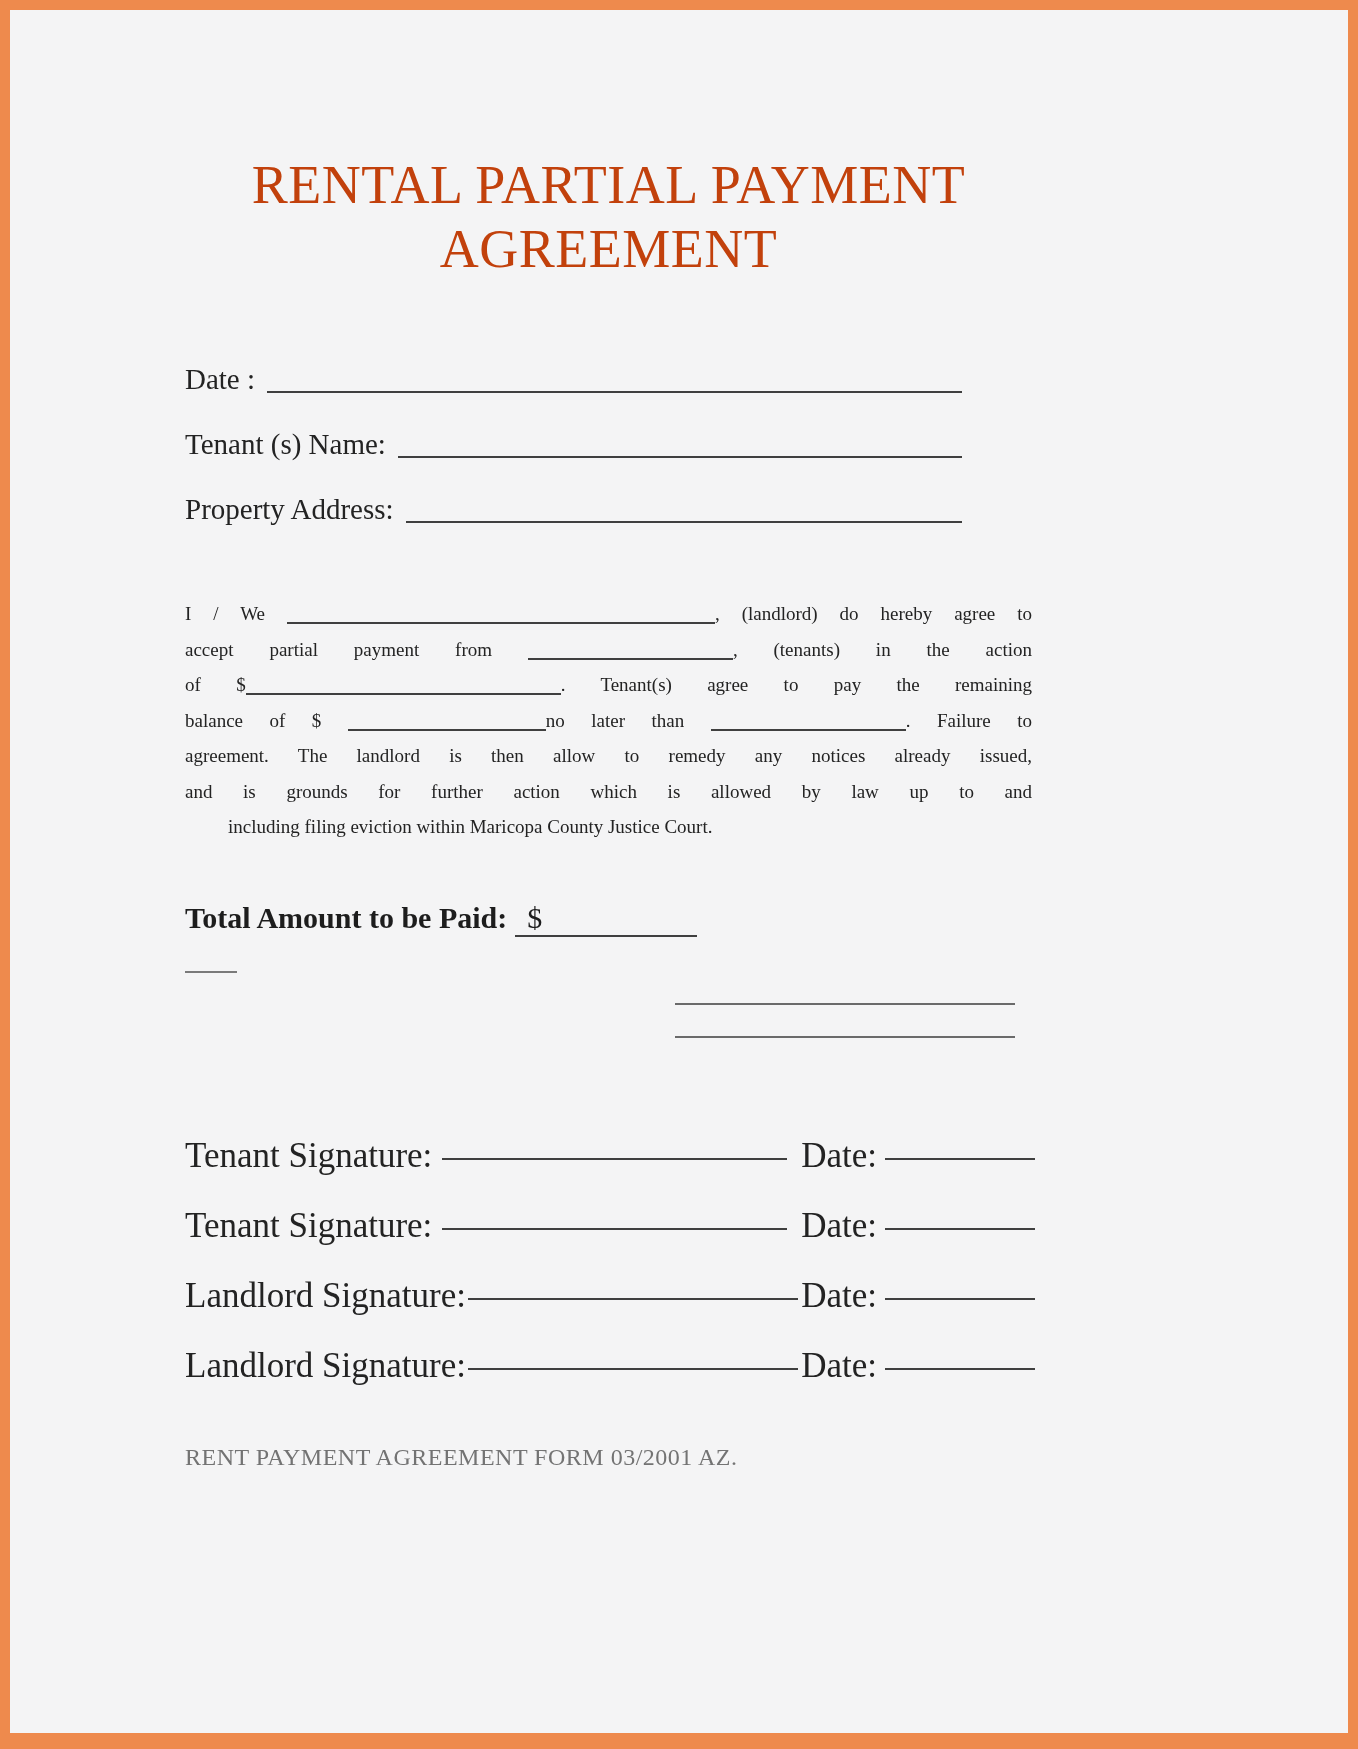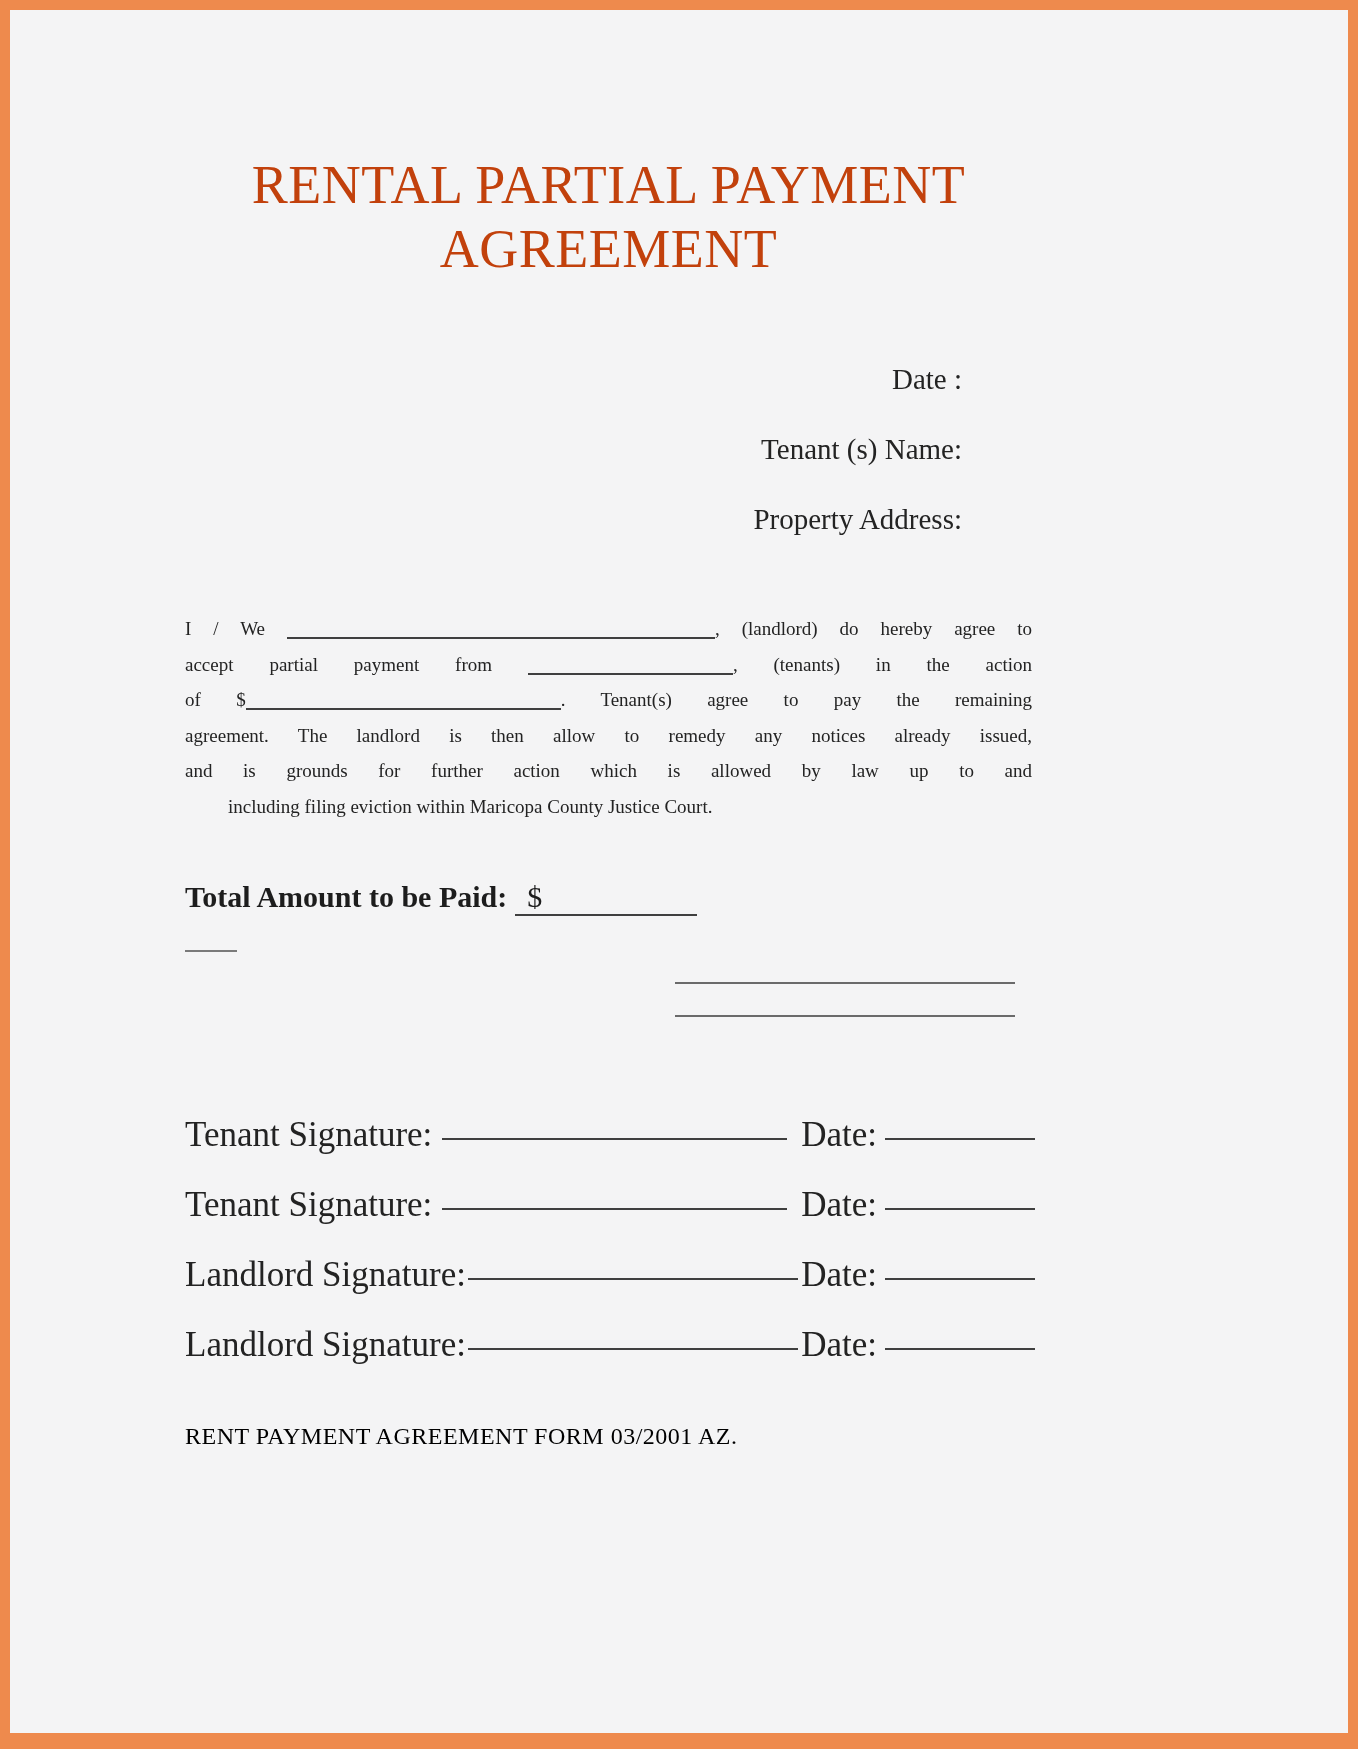--- a/index.html
+++ b/index.html
@@ -36,21 +36,20 @@
   }
   .title span{display:block;}
   
   .field-row{
     display:flex;
     align-items:flex-end;
     width:777px;
     font-size:29px;
     margin-top:32px;
     white-space:nowrap;
-    flex-direction:column;
   }
   .field-row.first{margin-top:82px;}
   .fill{
     flex:1;
     border-bottom:2px solid #3f3f3f;
     margin-left:12px;
     margin-bottom:3px;
     height:10px;
   }
   
@@ -152,21 +151,21 @@
     border-bottom:2px solid #3f3f3f;
     margin-left:8px;
     margin-bottom:3px;
     height:10px;
   }
   
   .footer{
     margin-top:58px;
     font-size:24px;
     letter-spacing:0.5px;
-    color:#000000;
+    color:#737373;
   }
 </style>
 </head>
 <body>
 
 <div class="frame">
   <div class="paper">
     <div class="content">
 
       <h1 class="title">
@@ -186,20 +185,21 @@
 
       <div class="field-row">
         <span>Property Address:</span>
         <span class="fill"></span>
       </div>
 
       <div class="agreement">
         <div class="agr-line"><span>I / We</span> <span class="blank b1"></span><span>, (landlord) do hereby agree to</span></div>
         <div class="agr-line"><span>accept partial payment from</span> <span class="blank b2"></span><span>, (tenants) in the action</span></div>
         <div class="agr-line"><span>of $</span><span class="blank b3"></span><span>. Tenant(s) agree to pay the remaining</span></div>
+        <div class="agr-line"><span>balance of $</span> <span class="blank b4"></span><span>no later than</span> <span class="blank b5"></span><span>. Failure to</span></div>
         <div class="agr-line"><span>agreement. The landlord is then allow to remedy any notices already issued,</span></div>
         <div class="agr-line"><span>and is grounds for further action which is allowed by law up to and</span></div>
         <div class="agr-line last"><span>including filing eviction within Maricopa County Justice Court.</span></div>
       </div>
 
       <div class="total-row">
         <span>Total Amount to be Paid:</span><span class="total-blank"><span>$</span></span>
       </div>
 
 

